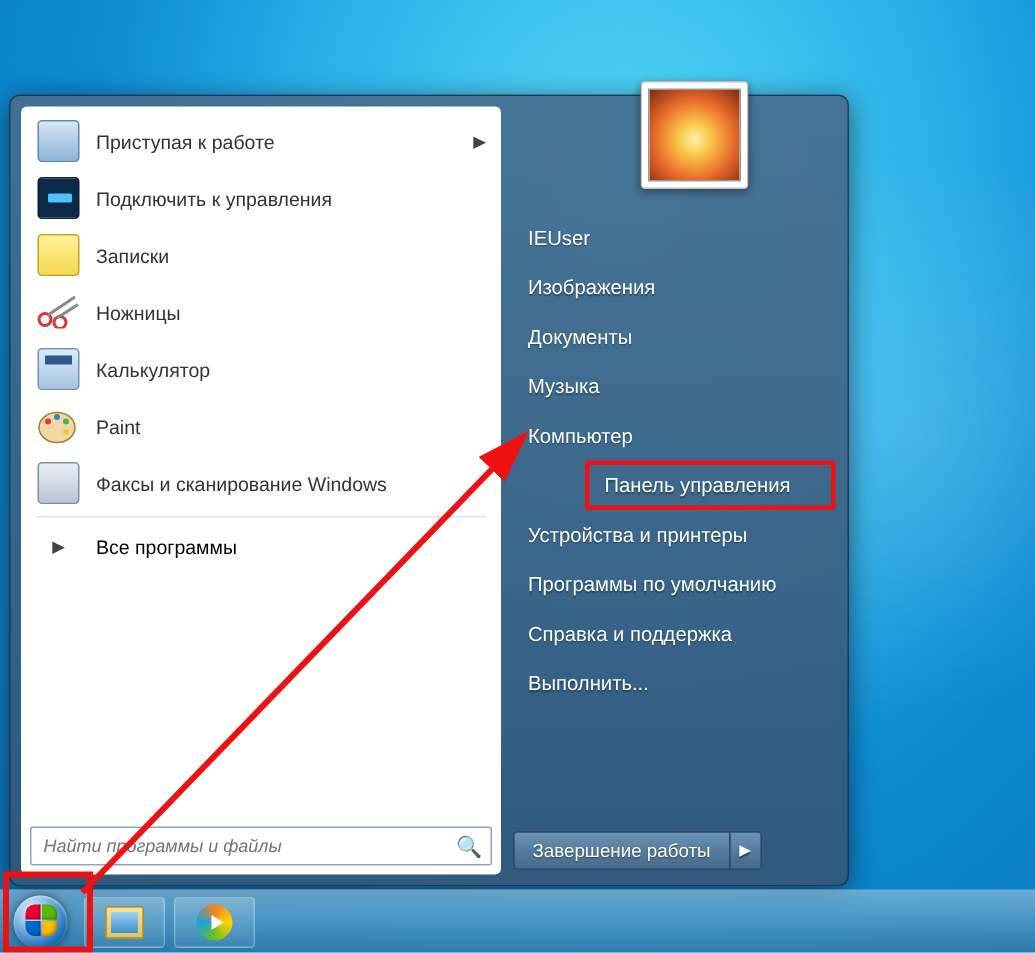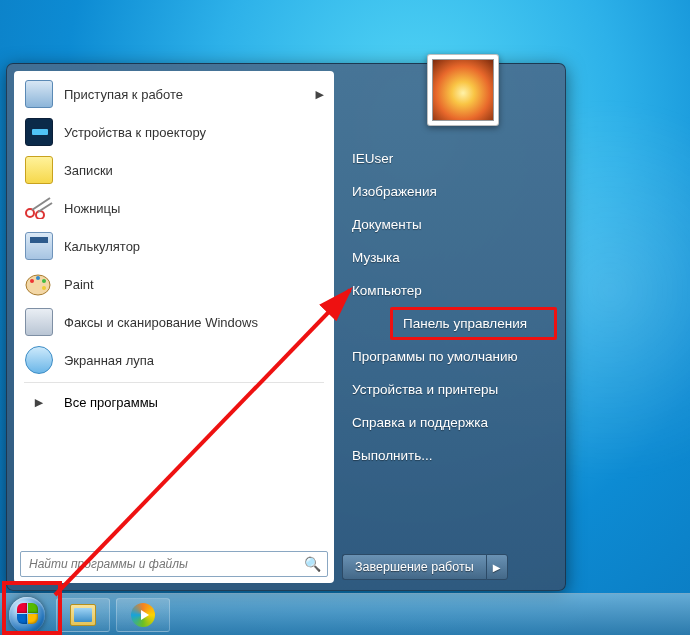--- a/index.html
+++ b/index.html
@@ -156,21 +156,21 @@
           <div class="ic ic-getstarted"></div>
         </div>
       <span>Приступая к работе</span>
       <span class="expand-arrow">▶</span>
     </div>
 
     <div class="prog-item">
       <div class="prog-icon">
           <div class="ic ic-projector"></div>
         </div>
-      <span>Устройства к проектору</span>
+      <span>Подключить к управления</span>
     </div>
 
 
     <div class="prog-item">
       <div class="prog-icon">
           <div class="ic ic-notes"></div>
         </div>
       <span>Записки</span>
     </div>
 
@@ -207,26 +207,20 @@
     </div>
 
 
     <div class="prog-item">
       <div class="prog-icon">
           <div class="ic ic-fax"></div>
         </div>
       <span>Факсы и сканирование Windows</span>
     </div>
 
-    <div class="prog-item">
-      <div class="prog-icon">
-          <div class="ic ic-mag"></div>
-        </div>
-      <span>Экранная лупа</span>
-    </div>
 
     <div class="divider"></div>
 
     <div class="all-programs">
       <span class="expand-arrow">▶</span>
       <span>Все программы</span>
     </div>
 
     <div class="search-row">
       <div class="search-wrap">
@@ -237,22 +231,22 @@
   </div>
 
   <div class="sm-right">
     <div class="right-spacer"></div>
     <div class="right-item"><span>IEUser</span></div>
     <div class="right-item"><span>Изображения</span></div>
     <div class="right-item"><span>Документы</span></div>
     <div class="right-item"><span>Музыка</span></div>
     <div class="right-item"><span>Компьютер</span></div>
     <div class="right-item right-highlight"><span>Панель управления</span></div>
+    <div class="right-item"><span>Устройства и принтеры</span></div>
     <div class="right-item"><span>Программы по умолчанию</span></div>
-    <div class="right-item"><span>Устройства и принтеры</span></div>
     <div class="right-item"><span>Справка и поддержка</span></div>
     <div class="right-item"><span>Выполнить...</span></div>
 
     <div class="shutdown-row">
       <div class="shutdown-btn">
           <span>Завершение работы</span>
         </div>
       <div class="shutdown-arrow">▶</div>
     </div>
   </div>

